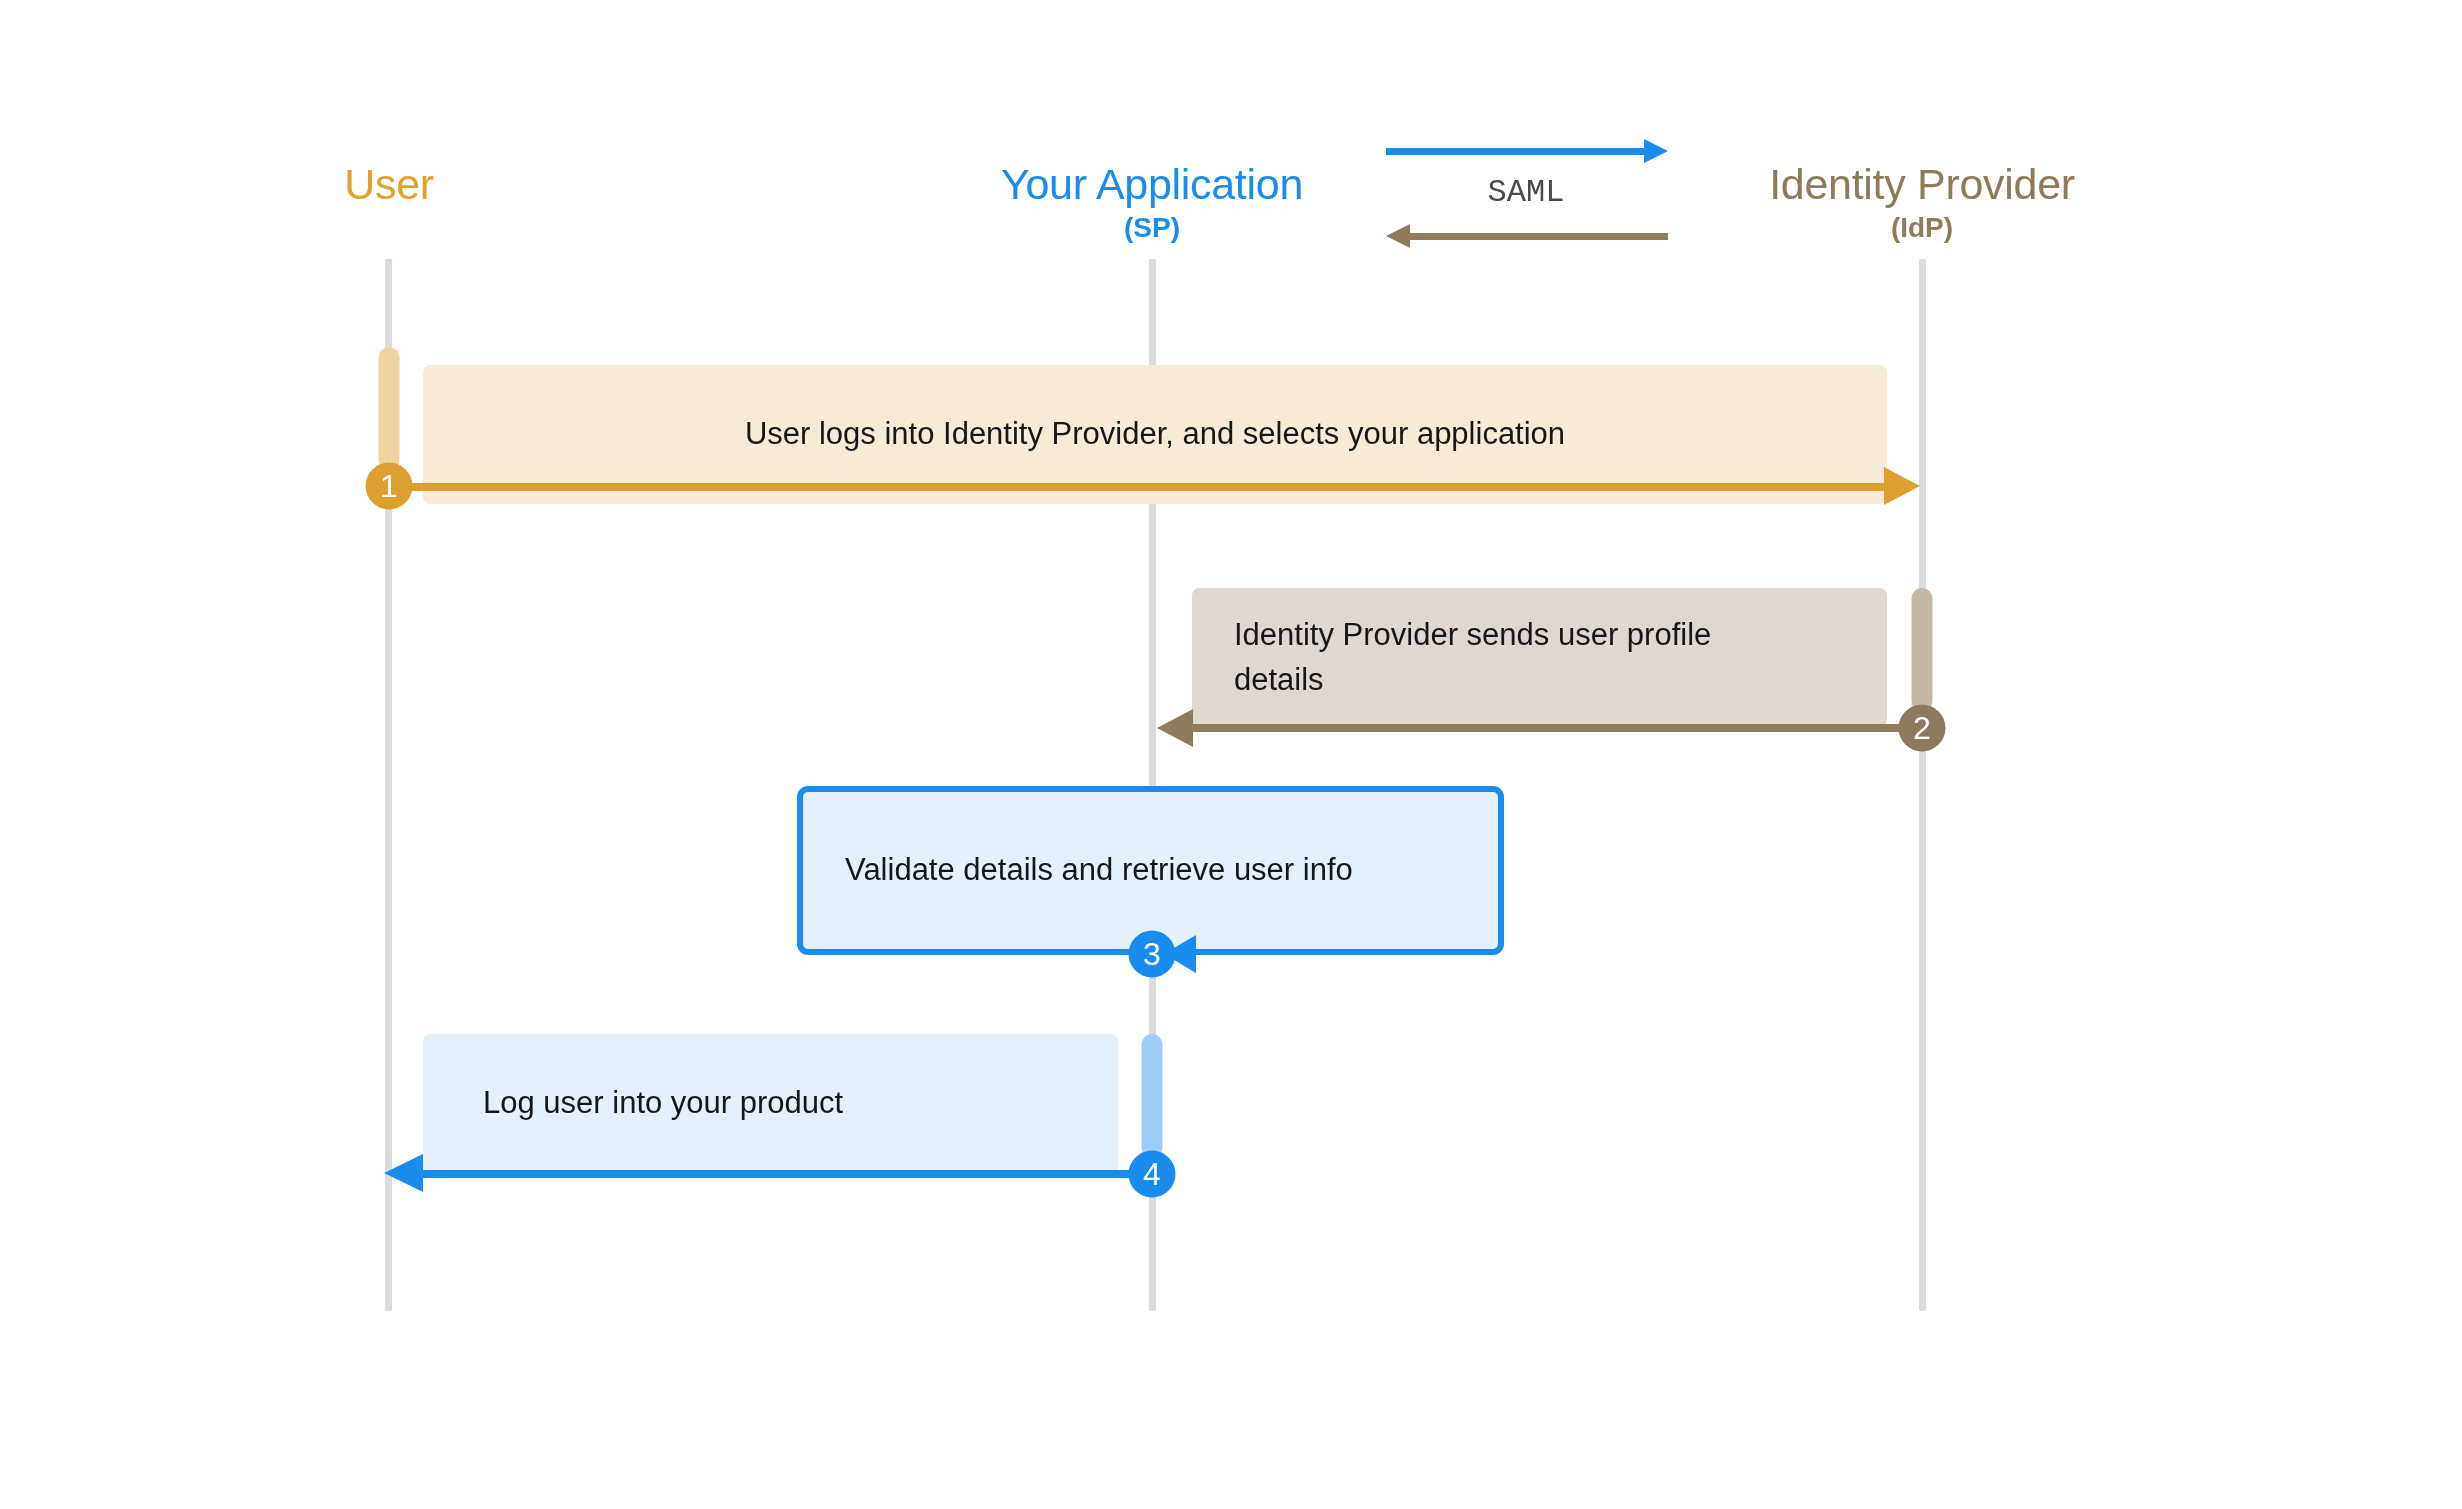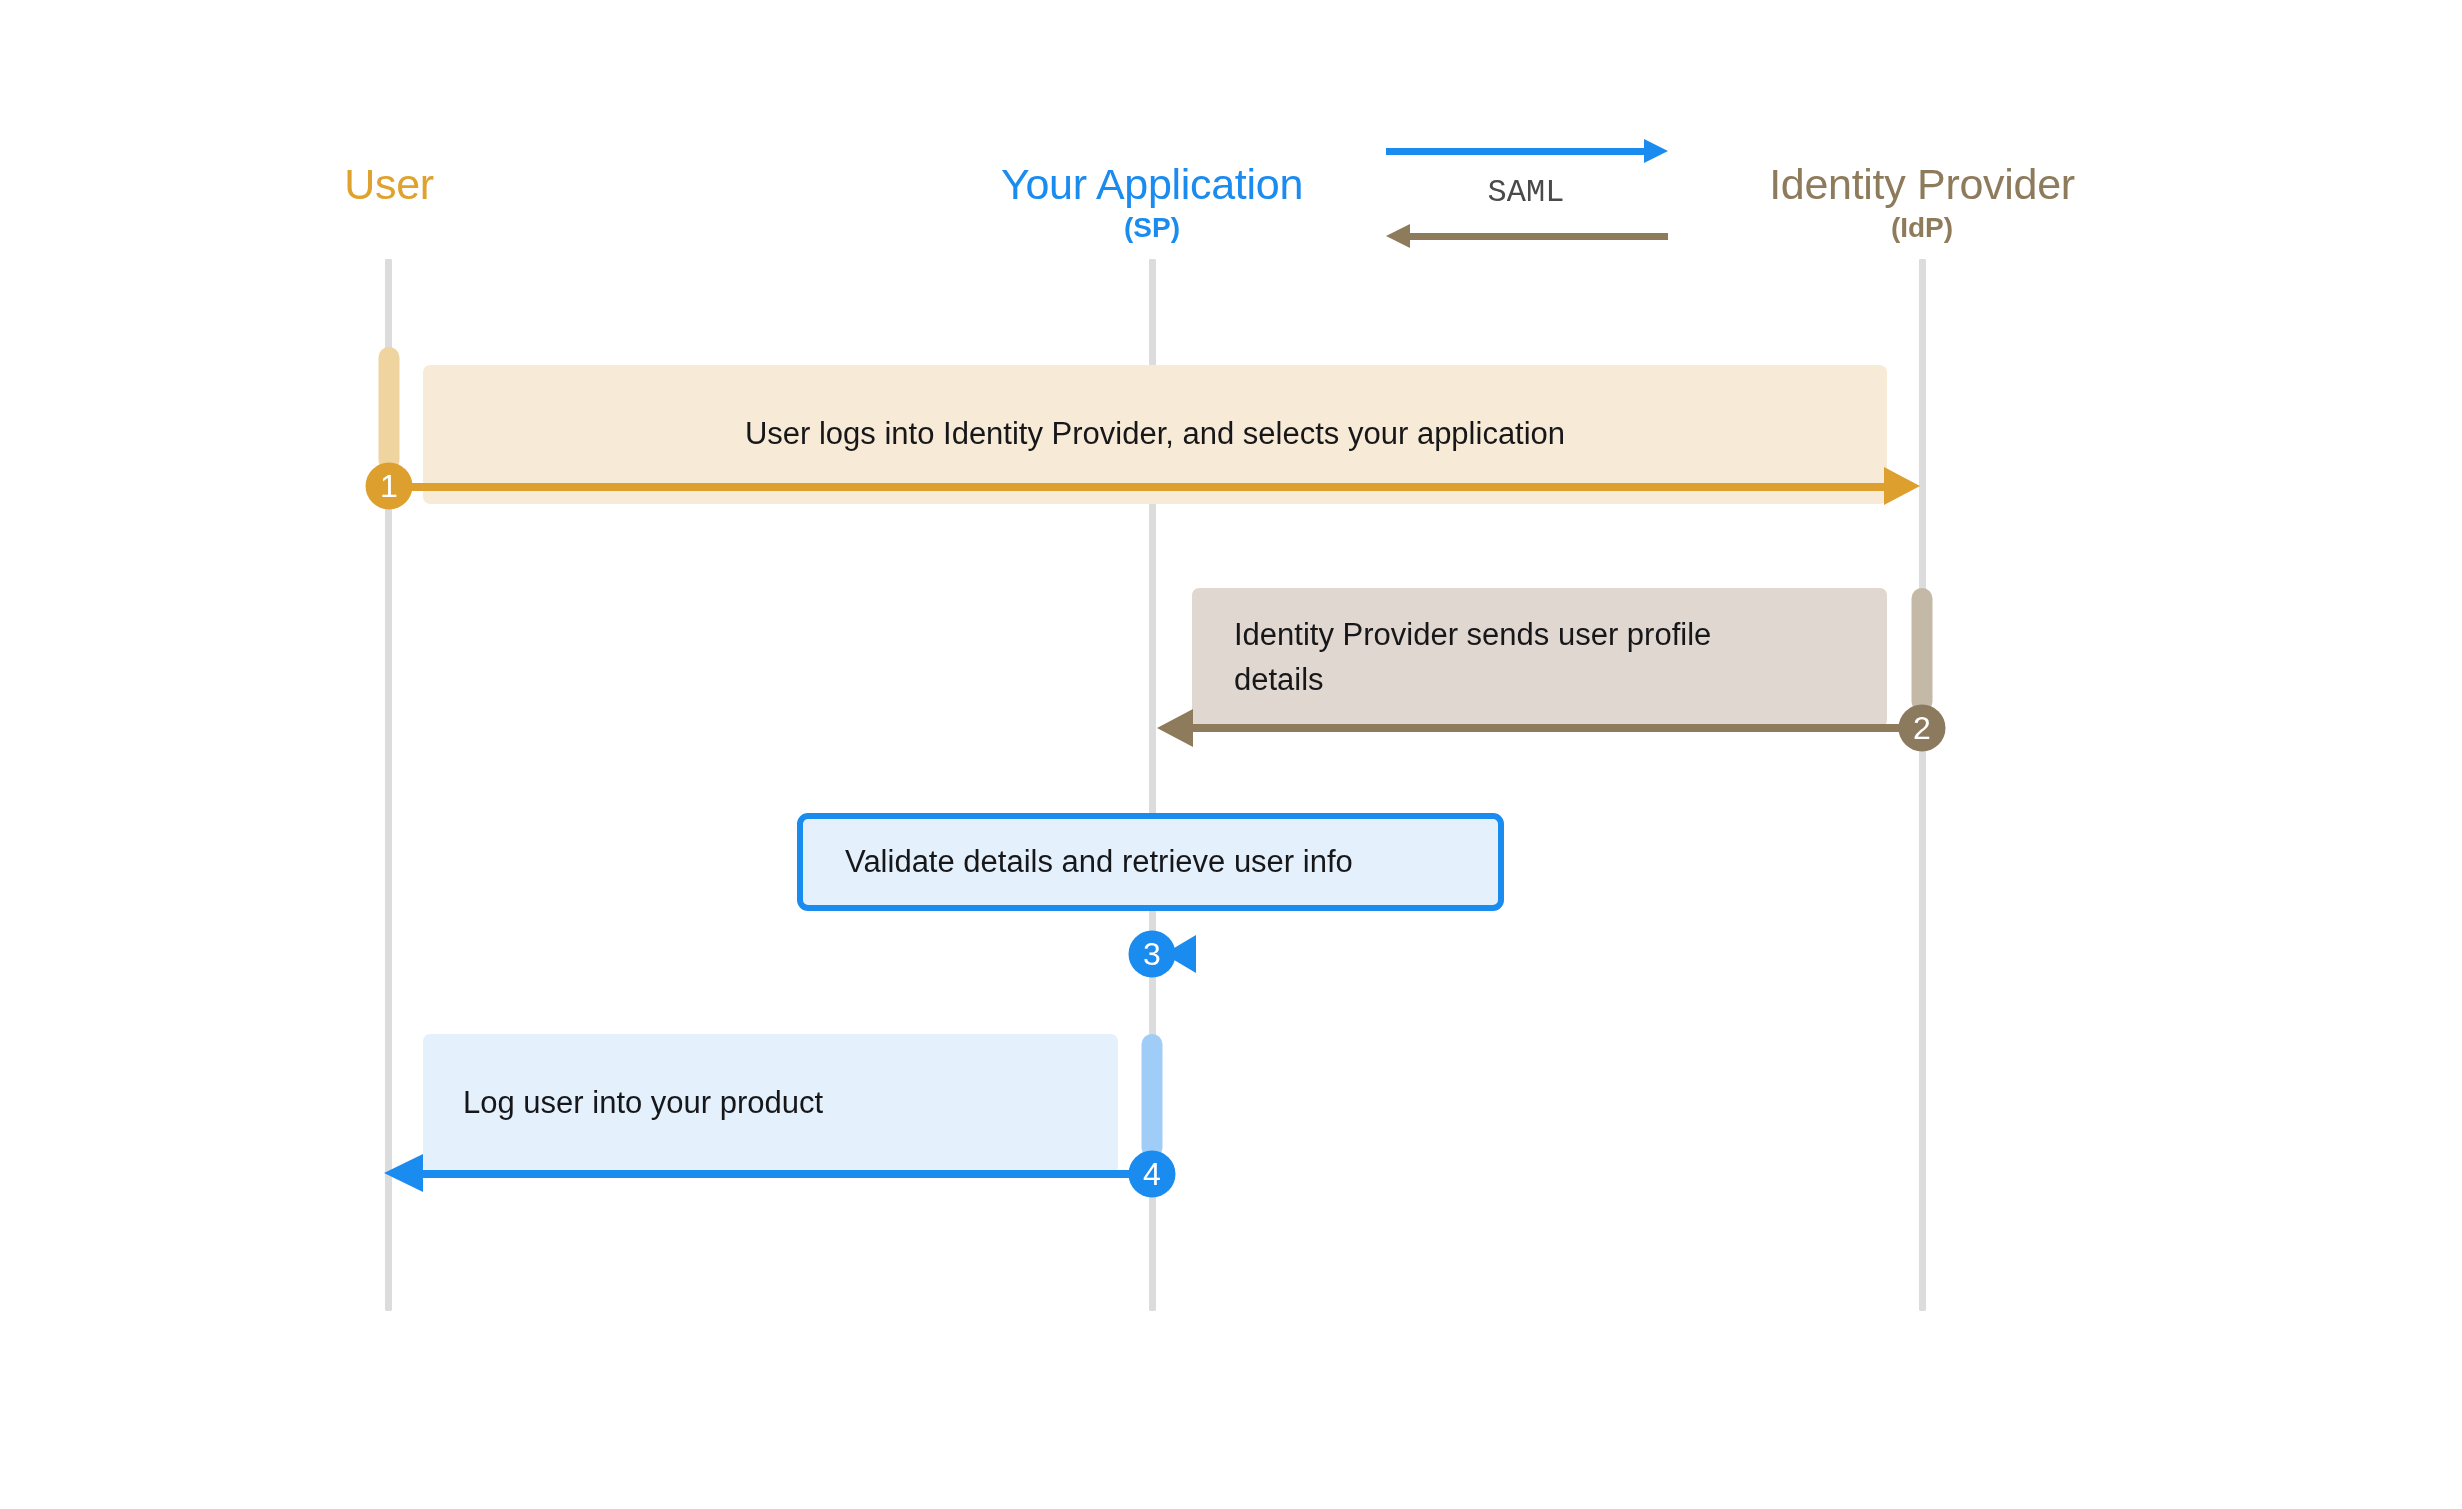--- a/index.html
+++ b/index.html
@@ -118,21 +118,21 @@
     padding-left: 42px;
   }
   .band-step3 {
     background: #E4F1FC;
     border: 6.3px solid #1A8BEF;
     border-radius: 11px;
     padding-left: 42px;
   }
   .band-step4 {
     background: #E4F1FC;
-    padding-left: 40px;
+    padding-left: 60px;
   }
 
   
   .msg-line {
     position: absolute;
     height: 7.7px;
   }
   .arrow-head {
     position: absolute;
     width: 0;
@@ -217,21 +217,21 @@
   <div class="band band-step2" style="left:1192px; top:588px; width:695px; height:139px;">
     <div class="band-text">Identity Provider sends user profile
 details</div>
   </div>
 
   <div class="msg-line line-step2" style="left:1192px; top:724px; width:730px;"></div>
   <div class="arrow-head head-step2" style="left:1157px; top:709px;"></div>
 
   <div class="step-badge badge-2" style="left:1922px; top:728px;">2</div>
 
-  <div class="band band-step3" style="left:797px; top:813px; width:707px; height:98px;text-align:right;">
+  <div class="band band-step3" style="left:797px; top:786px; width:707px; height:169px;text-align:right;">
     <div class="band-text">Validate details and retrieve user info</div>
   </div>
 
   <div class="arrow-head head-step3" style="left:1164px; top:935px;"></div>
 
   <div class="step-badge badge-3" style="left:1152px; top:954px;">3</div>
 
   <div class="activation act-app" style="left:1152px; top:1034px; height:124px;"></div>
 
   <div class="band band-step4" style="left:423px; top:1034px; width:695px; height:139px;">

